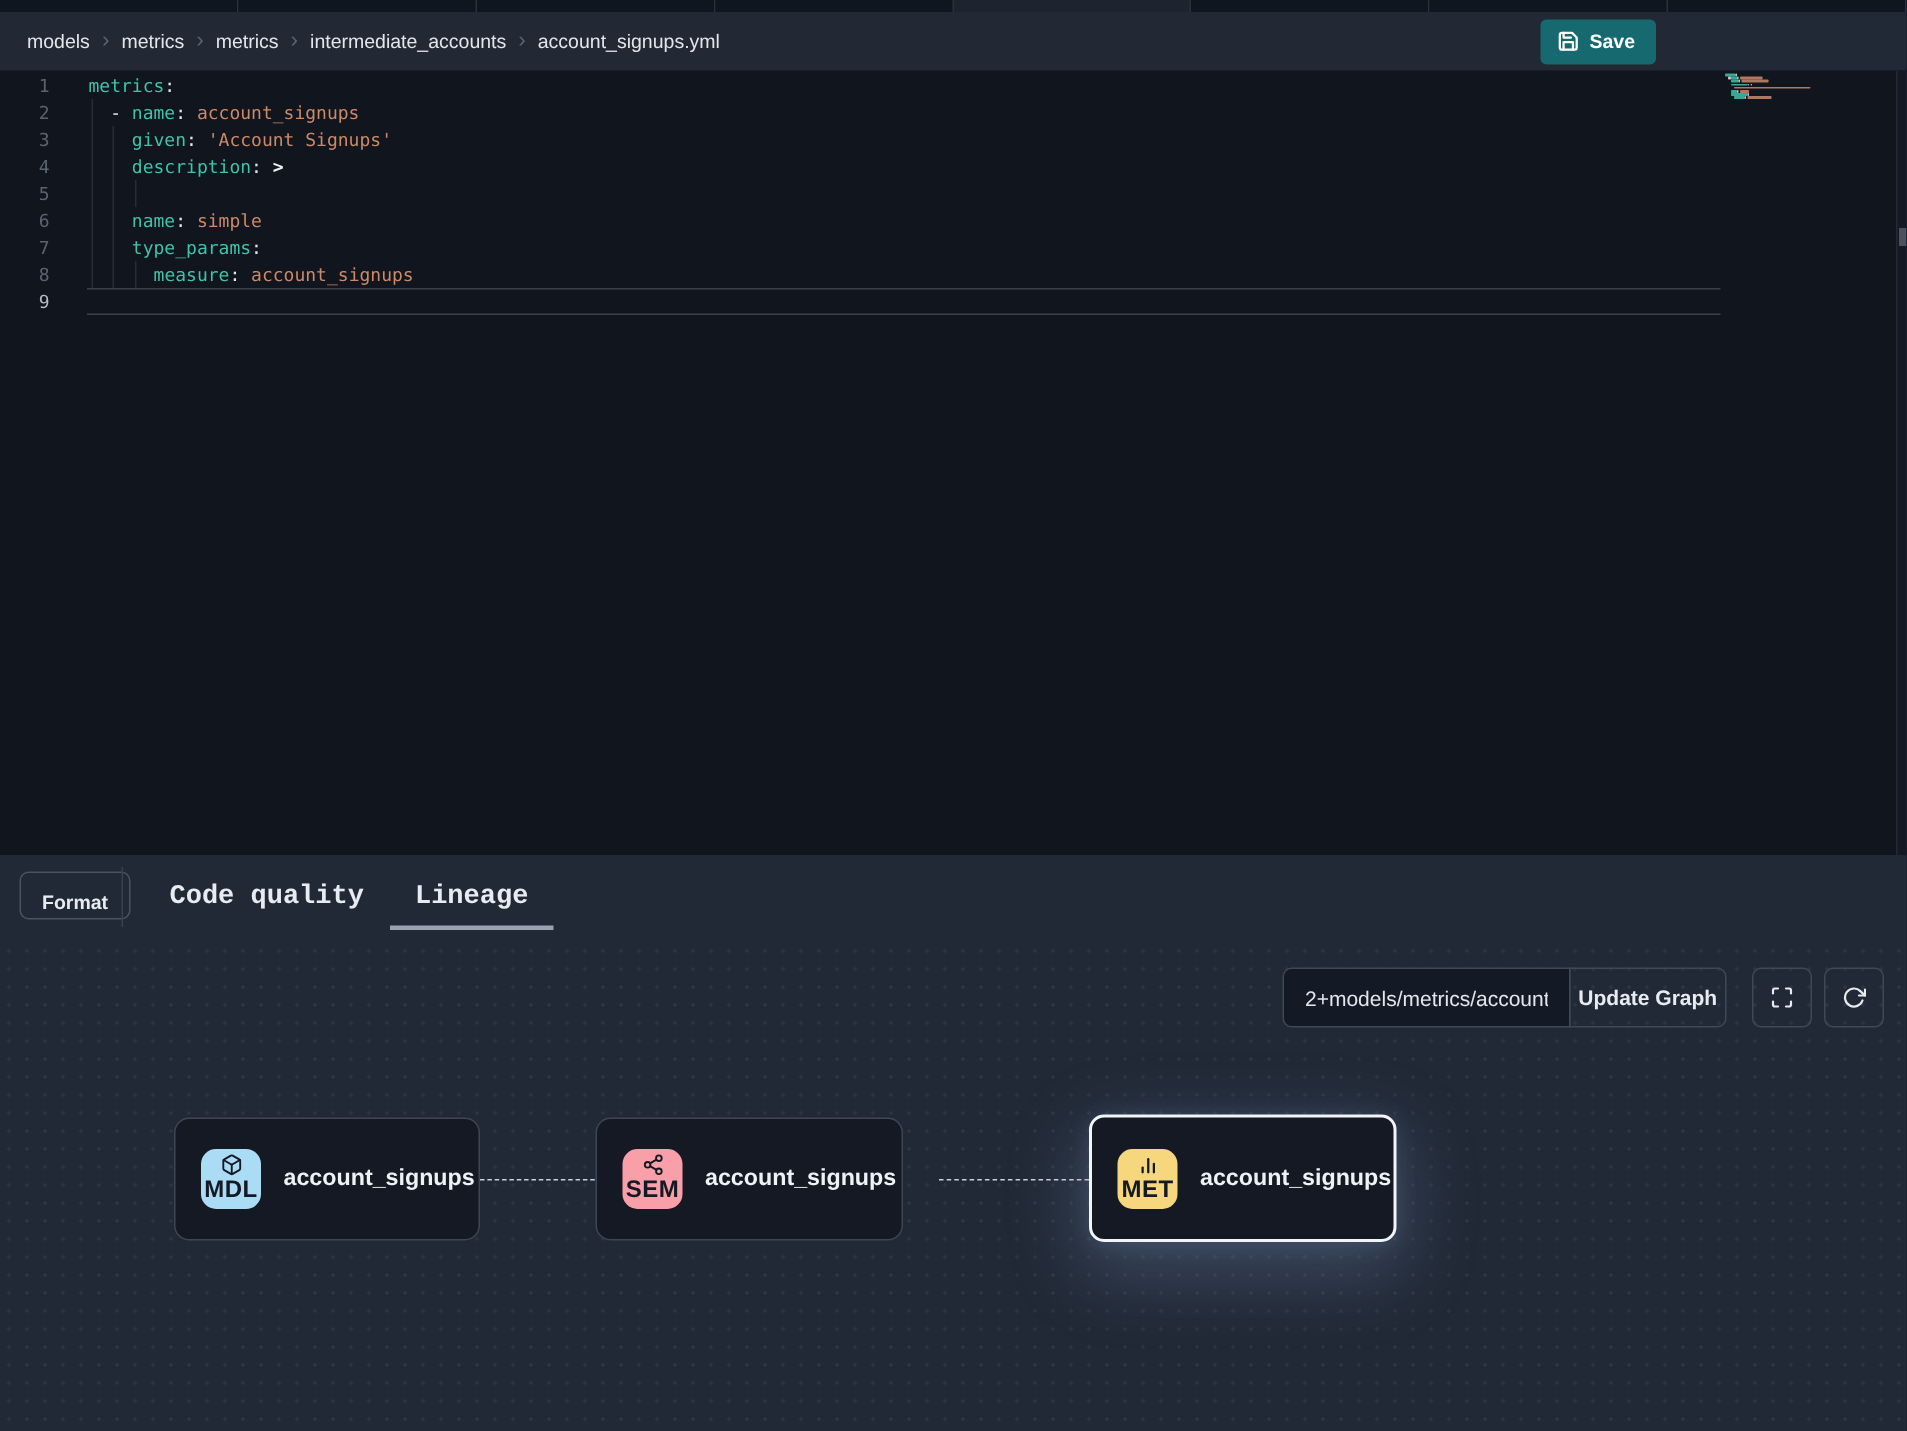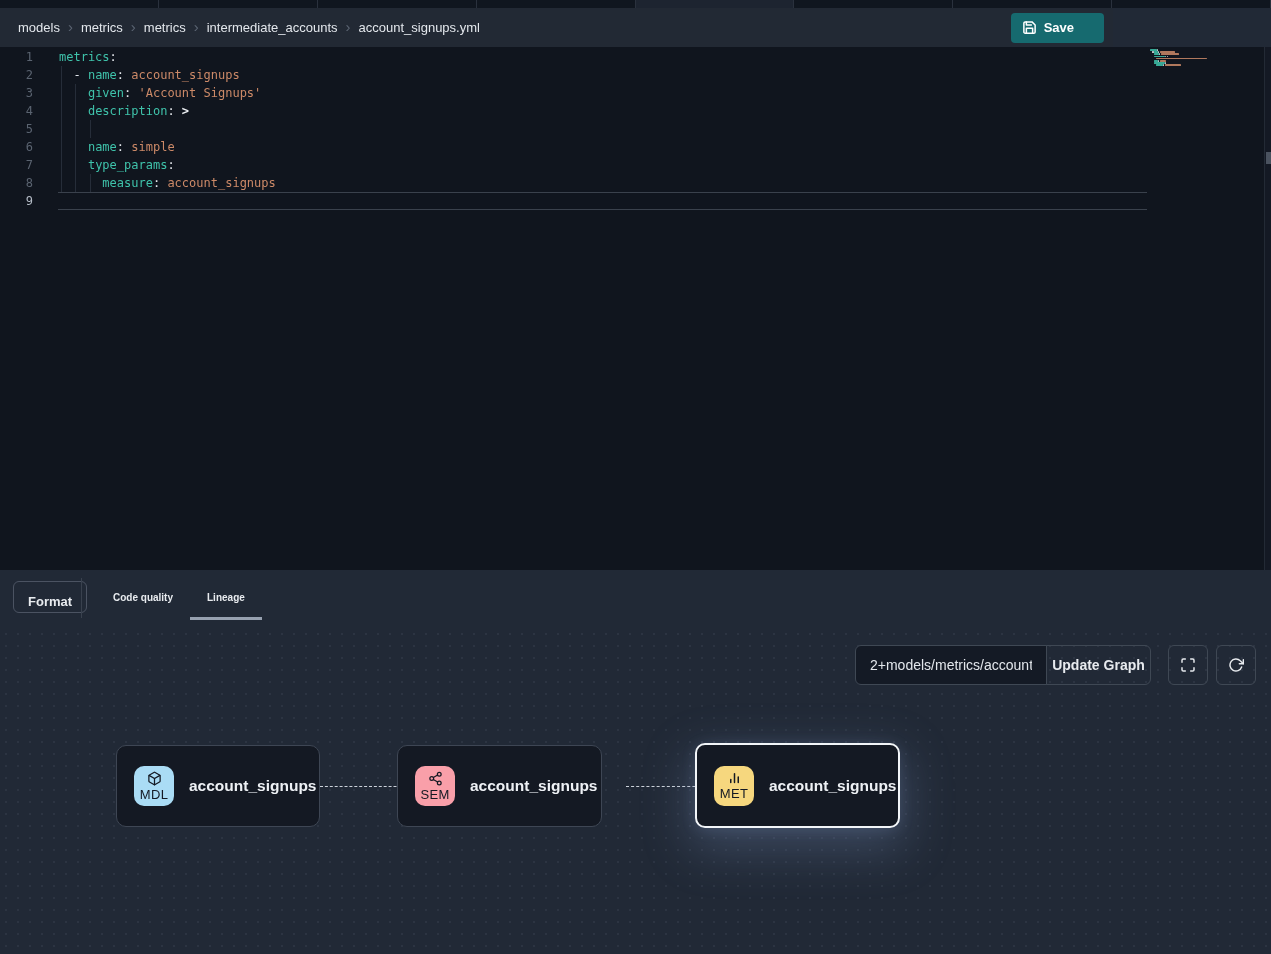--- a/index.html
+++ b/index.html
@@ -12,21 +12,21 @@
                display:flex; background:#10161f; }
   .top-seg { height:8px; border-right:1px solid #2a313d; background:#10161f; }
   .top-seg.active { background:#1d2430; }
 
   
   #breadcrumb-bar { position:absolute; left:0; top:8px; width:1113px; height:39px;
                     background:#222934; display:flex; align-items:center; padding:0 9px 0 18px; }
   #breadcrumb { display:flex; align-items:center; gap:8px; font-size:13px; color:#e3e7ec; }
   .crumb { cursor:default; }
   .crumb-sep { color:#5b6472; font-size:15px; line-height:1; padding-bottom:2px; }
-  #save-button { margin-left:auto; height:30px; padding:0 30px 0 11px; border-radius:4px;
+  #save-button { margin-left:auto; height:30px; padding:0 14px 0 11px; border-radius:4px;
                  background:var(--c-save); color:#fff; font-size:13px; font-weight:700;
                  display:flex; align-items:center; gap:7px; border:none; cursor:pointer; }
 
   
   #editor { position:absolute; left:0; top:47px; width:1271px; height:523px; background:#10151e; }
   #code-area { position:absolute; inset:0; padding-top:1px;
                font-family:"DejaVu Sans Mono", monospace; font-size:12px; }
   .line { position:relative; height:18px; display:flex; align-items:center; }
   .gutter { flex:none; width:44px; padding-right:11px; text-align:right; color:#5a6370; }
   .code { position:relative; margin-left:15px; white-space:pre; color:#e3e7ec; height:18px; line-height:18px; }
@@ -43,22 +43,22 @@
   #ruler-thumb { position:absolute; top:105px; left:1px; width:5px; height:12px; background:#4a525f; }
 
   
   #bottom-panel { position:absolute; left:0; top:570px; width:1271px; height:384px; background:#212936; }
   #format-button { position:absolute; left:13px; top:11px; height:32px; padding:12px 14px;
                    background:transparent; border:1px solid #4b5362; border-radius:6px;
                    color:#e8ebef; font-size:13px; font-weight:600; cursor:pointer;
                    font-family:"Liberation Sans", sans-serif; }
   #toolbar-divider { position:absolute; left:81px; top:8px; width:1px; height:40px; background:#39414e; }
   #tabs { position:absolute; left:96px; top:8px; display:flex; height:42px; }
-  .tab { padding:0 17px; line-height:40px; font-size:10px; font-weight:600; color:#e8ebef;
-         cursor:pointer; border-bottom:3px solid transparent; }
+  .tab { padding:0 17px; line-height:40px; font-size:18px; font-weight:600; color:#e8ebef;
+         cursor:pointer; border-bottom:3px solid transparent;font-family:Liberation Mono, monospace; }
   .tab.active { border-bottom-color:#97a1b0; }
 
   #graph-canvas { position:absolute; left:0; top:58px; width:1271px; height:326px;
                   background-image:radial-gradient(circle, #2c3442 1px, transparent 1.3px);
                   background-size:12px 12px; }
 
   
   #selector-group { position:absolute; left:855px; top:75px; height:40px; display:flex; }
   #selector-input { width:192px; height:40px; background:#141a25; border:1px solid #3f4854;
                     border-radius:6px 0 0 6px; color:#e3e7ec; font-size:14px; padding:0 14px;
@@ -70,25 +70,25 @@
   .icon-button { position:absolute; top:75px; width:40px; height:40px; background:transparent;
                  border:1px solid #3f4854; border-radius:6px; display:flex; align-items:center;
                  justify-content:center; cursor:pointer; color:#e8ebef; }
   #fullscreen-button { left:1168px; } #refresh-button { left:1216px; }
 
   
   .node { position:absolute; height:82px; background:#141923; border:1px solid #3e4654;
           border-radius:10px; display:flex; align-items:center; padding-left:17px; cursor:pointer; }
   #node-mdl { left:116px; top:175px; width:204px; }
   #node-sem { left:397px; top:175px; width:205px; }
-  #node-met { left:695px; top:173px; width:205px; height:85px; border:2px solid #f2f5f8;
+  #node-met { left:726px; top:173px; width:205px; height:85px; border:2px solid #f2f5f8;
               box-shadow:0 16px 48px 6px rgba(124,146,188,0.30), 0 2px 14px rgba(124,146,188,0.20); }
   .badge { width:40px; height:40px; border-radius:10px; flex:none; display:flex;
            flex-direction:column; align-items:center; justify-content:center; gap:1px; }
-  .badge-label { font-size:13px; font-weight:400; color:#141923; letter-spacing:0.3px; }
+  .badge-label { font-size:16px; font-weight:700; color:#141923; letter-spacing:0.3px; }
   .node-label { margin-left:15px; font-size:15.5px; font-weight:600; color:#eef1f5; }
   .edge { position:absolute; height:0; border-top:1.5px dashed var(--c-edge); }
   #edge-1 { left:320px; top:216px; width:101px; }
   #edge-2 { left:626px; top:216px; width:100px; }
 </style>
 </head>
 <body>
 
 <div id="app">
 

